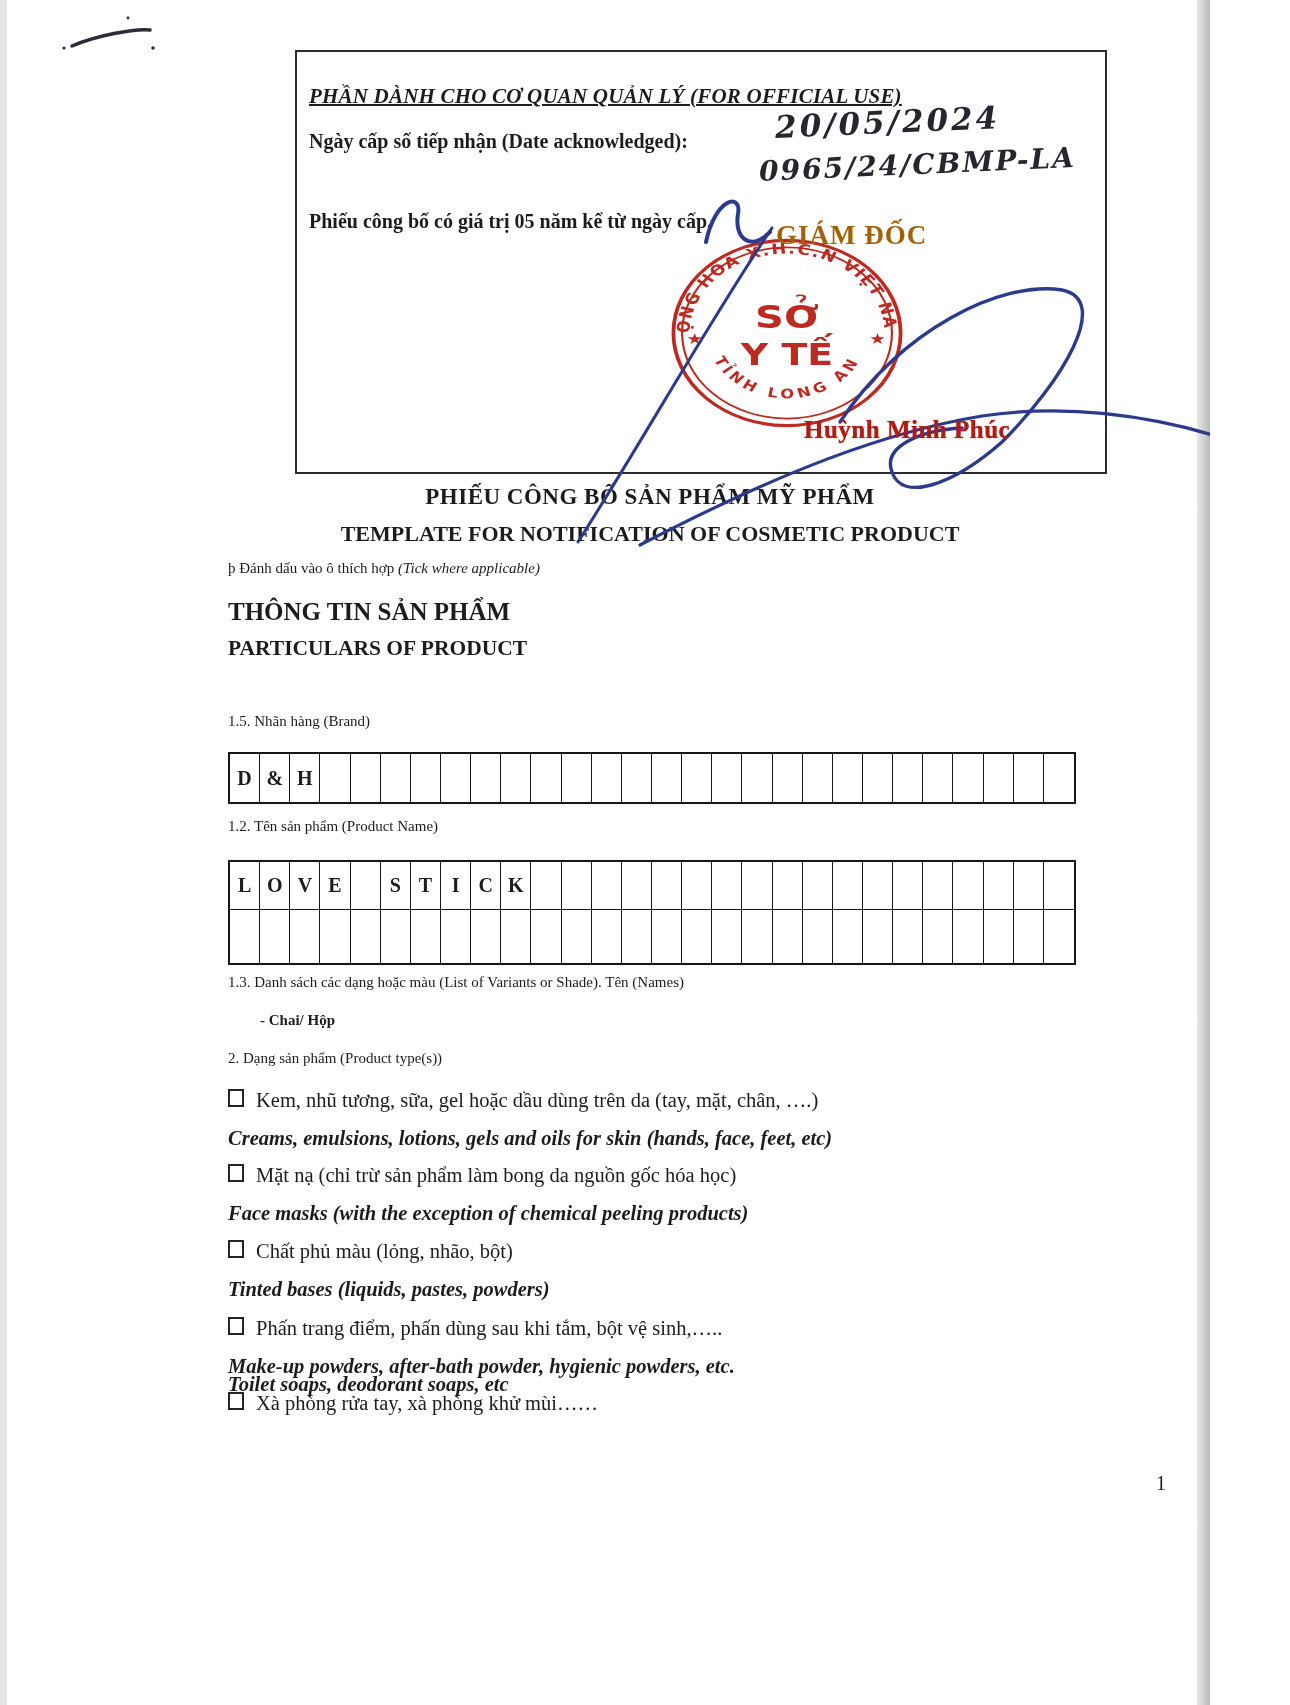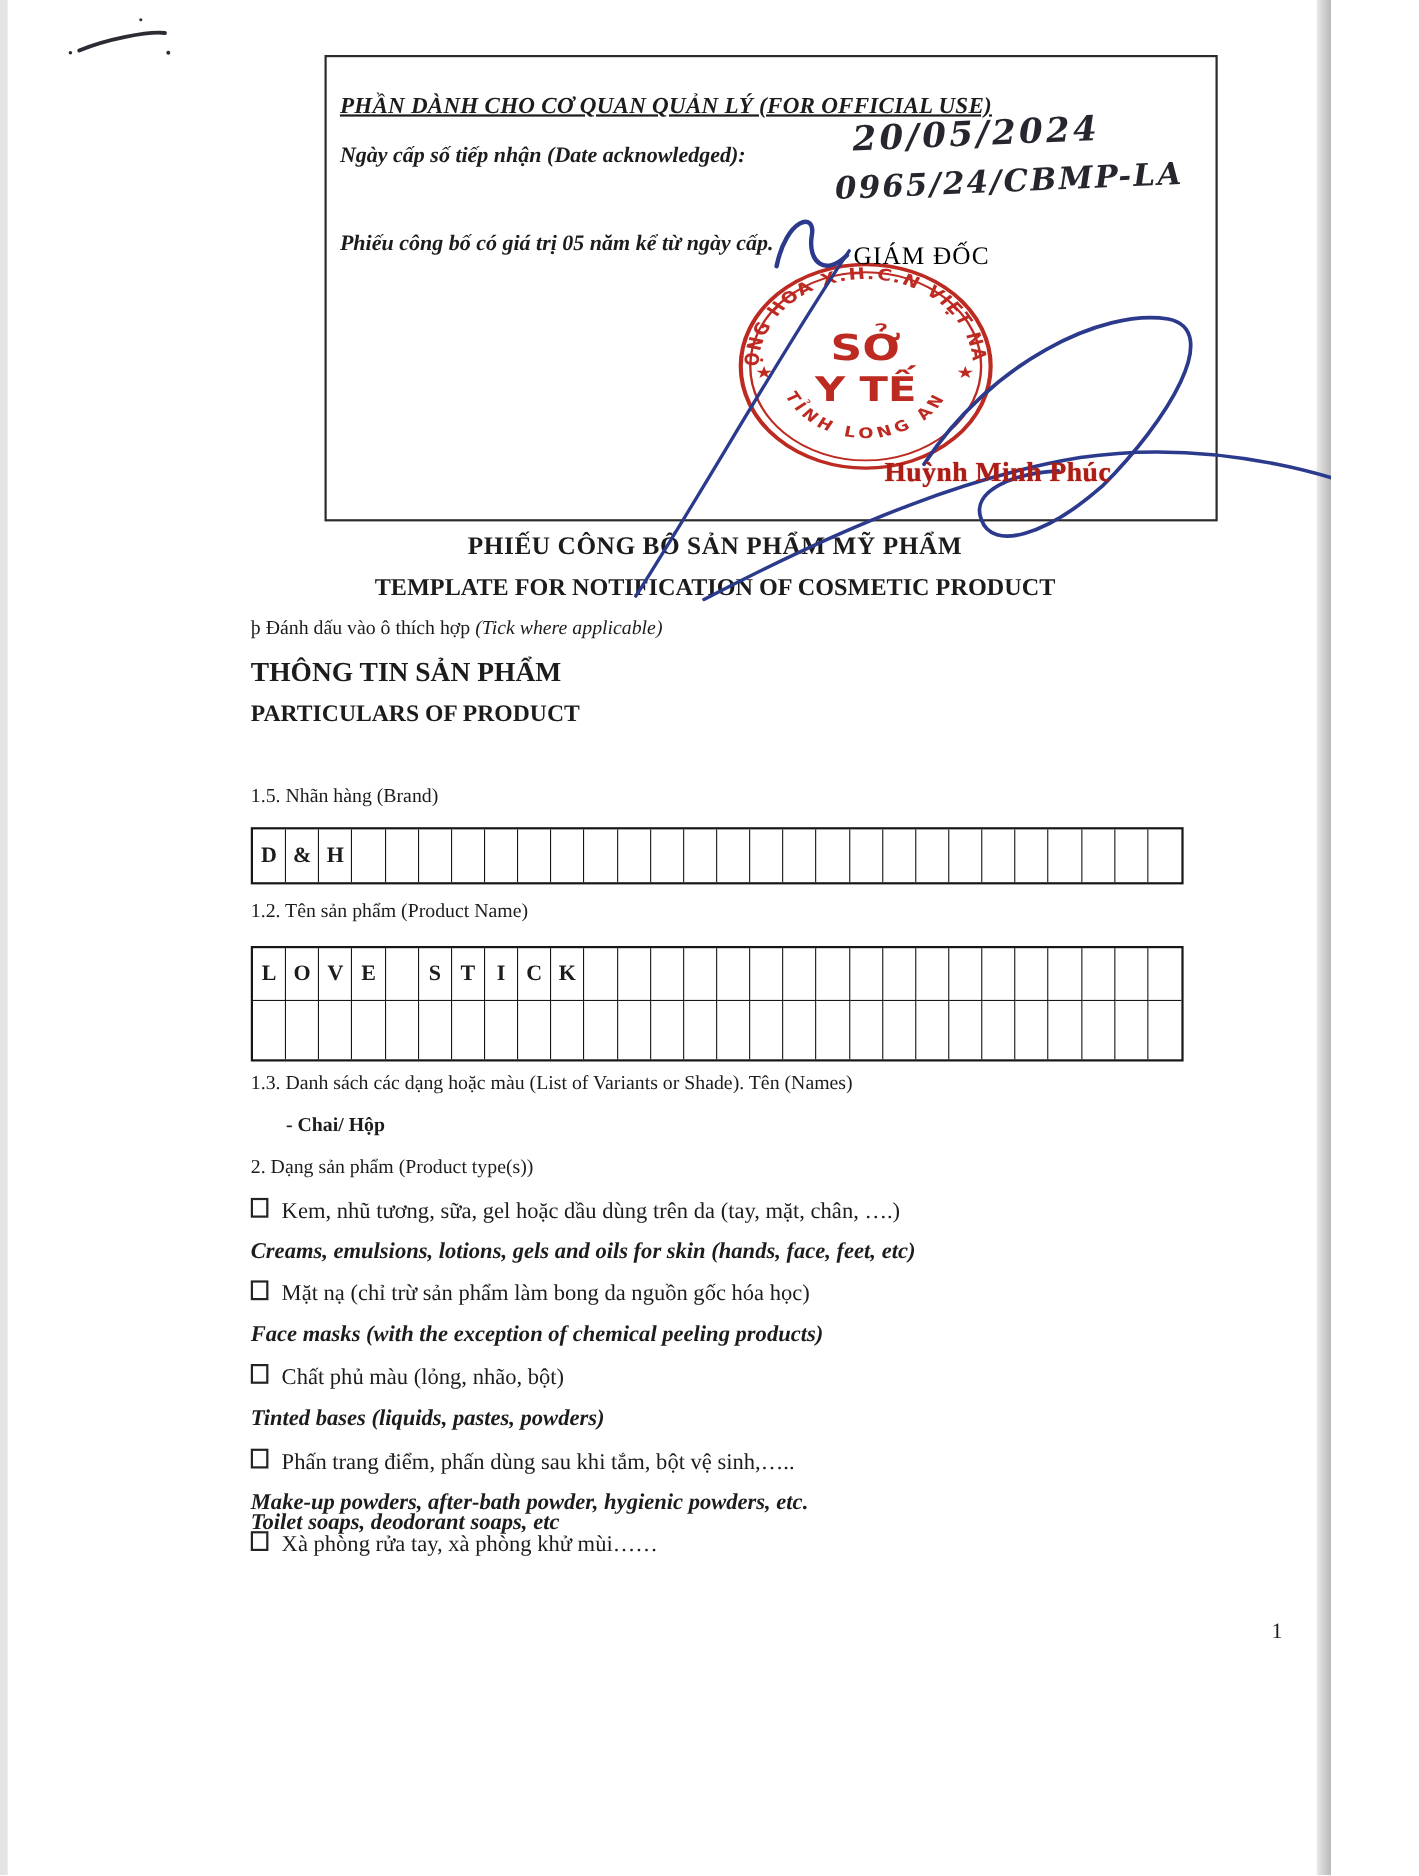--- a/index.html
+++ b/index.html
@@ -6,39 +6,39 @@
   .page{position:relative;width:1210px;height:1705px;background:#fff;overflow:hidden;
         font-family:"Liberation Serif",serif;color:#1c1c1c;}
   .edge-right{position:absolute;top:0;right:0;width:13px;height:100%;
         background:linear-gradient(to right,#e9e9e9,#b9b9b9);}
   .edge-left{position:absolute;top:0;left:0;width:7px;height:100%;background:#e4e4e4;}
   
   .obox{position:absolute;left:295px;top:50px;width:808px;height:420px;
         border:2.5px solid #2b2b2b;background:transparent;}
   .obox-heading{position:absolute;left:12px;top:32px;font-size:21px;font-weight:bold;font-style:italic;
         text-decoration:underline;text-decoration-thickness:2px;letter-spacing:.2px;}
-  .obox-label{position:absolute;left:12px;font-size:20px;font-weight:bold;font-style:italic;}
+  .obox-label{position:absolute;left:12px;font-size:20px;font-weight:bold;}
   .hand{position:absolute;font-family:"DejaVu Serif",serif;font-style:italic;font-weight:bold;
         color:#26262e;letter-spacing:3px;transform:rotate(-2.5deg);}
   .hand1{left:478px;top:52px;font-size:31px;}
   .hand2{left:462px;top:96px;font-size:28px;letter-spacing:2px;}
   
-  .giamdoc{position:absolute;left:776px;top:220px;font-size:23px;font-weight:normal;
-        color:#000000;font-family:"Liberation Serif",serif;letter-spacing:1px;z-index:6;}
+  .giamdoc{position:absolute;left:776px;top:220px;font-size:27px;font-weight:bold;
+        color:#a16207;font-family:"Liberation Serif",serif;letter-spacing:1px;z-index:6;}
   .signer{position:absolute;left:804px;top:416px;font-size:25px;font-weight:bold;
         color:#ad1d15;letter-spacing:.5px;z-index:7;text-shadow:0 0 1px #ad1d15;}
   .seal{position:absolute;left:668px;top:236px;z-index:4;}
   .sig{position:absolute;left:540px;top:180px;z-index:5;pointer-events:none;}
   .scribble{position:absolute;left:50px;top:8px;z-index:2;}
   .edgestamp{position:absolute;z-index:3;}
   
   .title{position:absolute;left:228px;width:844px;text-align:center;font-weight:bold;}
   .title-vi{top:484px;font-size:23px;letter-spacing:.5px;}
   .title-en{top:521px;font-size:22px;}
-  .line{position:absolute;left:228px;font-size:18px;white-space:nowrap;}
+  .line{position:absolute;left:228px;font-size:15px;white-space:nowrap;}
   .tick{top:560px;}
   .tick .it{font-style:italic;}
   .sec-vi{top:598px;font-size:25px;font-weight:bold;}
   .sec-en{top:636px;font-size:21.5px;font-weight:bold;}
   .l1{top:675px;}
   .l11{top:713px;}
   .l12{top:818px;}
   .l13{top:974px;}
   .variant{top:1012px;left:260px;font-weight:bold;}
   .l2{top:1050px;}

